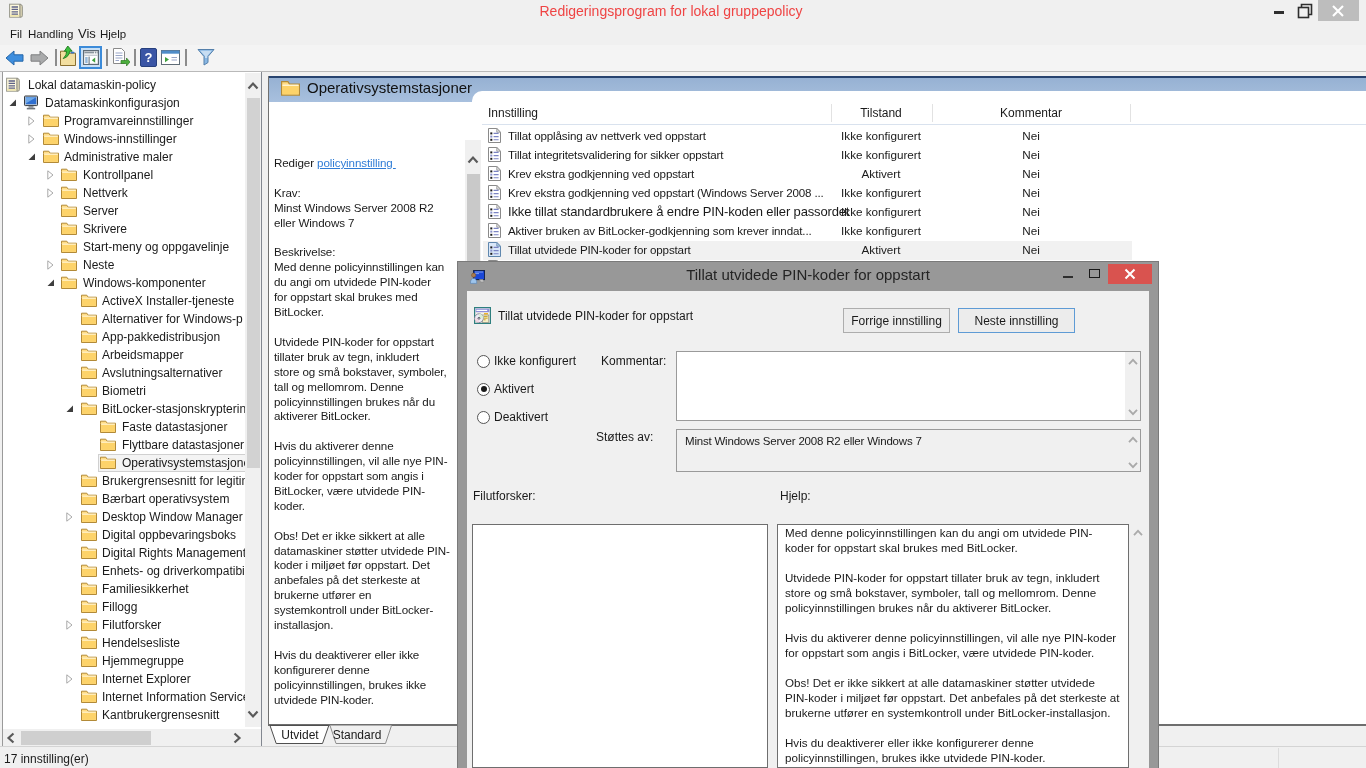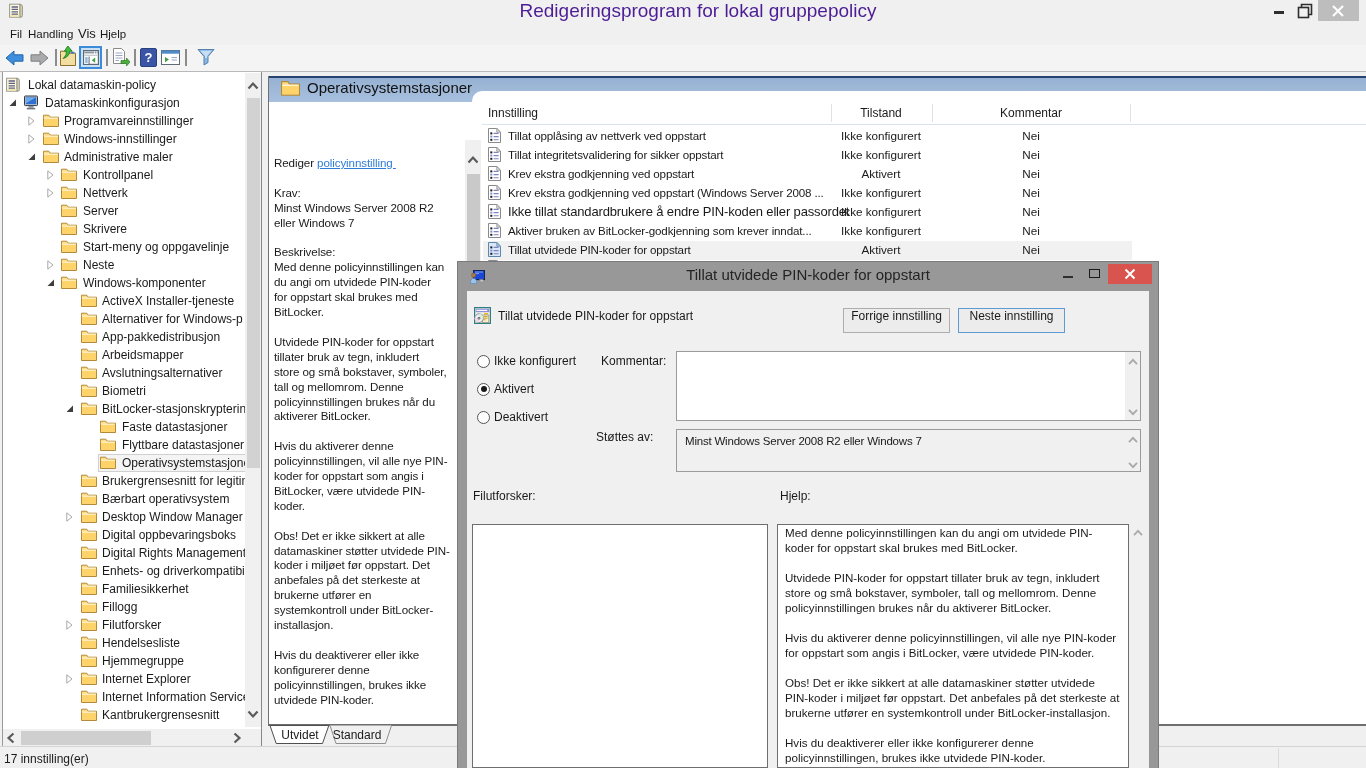--- a/index.html
+++ b/index.html
@@ -1,29 +1,29 @@
 <!DOCTYPE html>
 <html><head><meta charset="utf-8"><style>
 html,body{margin:0;padding:0;}
 body{width:1366px;height:768px;overflow:hidden;font-family:"Liberation Sans",sans-serif;
  -webkit-font-smoothing:antialiased;}
 .ab{position:absolute;}
 .t{position:absolute;white-space:nowrap;color:#1A1A1A;font-size:12px;line-height:14px;}
 .tc{position:absolute;white-space:nowrap;color:#1A1A1A;font-size:12px;line-height:14px;transform:translateX(-50%);}
-.vm{display:flex;}
+.vm{display:flex;align-items:center;}
 </style></head><body>
 <div class="ab" style="left:0;top:0;width:1366px;height:768px;background:#FFFFFF;overflow:hidden">
 <div class="ab" style="left:0;top:0;width:1366px;height:72px;background:#F0F0F0"></div>
 <svg style="position:absolute;left:8px;top:3px" width="16" height="16" viewBox="0 0 14 16">
 <rect x="0.6" y="1.2" width="10.4" height="13" fill="#FDF8DC" stroke="#98988C" stroke-width="1"></rect>
 <path d="M11 1.2 Q13.4 1.6 13.4 3.6 V12.6 Q13.4 14.6 11 14.2 Z" fill="#D9D2B2" stroke="#8F8F85" stroke-width="0.9"></path>
 <rect x="1.2" y="11.8" width="9.2" height="1.8" fill="#F1E7AC"></rect>
 <path d="M2.6 4 H9 M2.6 6.4 H9 M2.6 8.8 H9 M2.6 11.2 H9" stroke="#5E6288" stroke-width="1.3"></path>
 </svg>
-<div class="tc" style="left:698px;top:4px;font-size:19px;color:#4c1d95">Redigeringsprogram for lokal gruppepolicy</div>
+<div class="tc" style="left:671px;top:4px;font-size:14px;color:#ef4444">Redigeringsprogram for lokal gruppepolicy</div>
 <div class="ab" style="left:1274px;top:11px;width:10px;height:2.5px;background:#2E2E2E"></div>
 <svg class="ab" style="left:1296px;top:2px" width="18" height="18" viewBox="0 0 18 18">
 <path d="M5.5 5.5 V2.5 H15.5 V12.5 H12.5" fill="none" stroke="#2E2E2E" stroke-width="1.6"></path>
 <rect x="2.5" y="5.5" width="10" height="10" fill="#F0F0F0" stroke="#2E2E2E" stroke-width="1.6"></rect>
 </svg>
 <div class="ab" style="left:1318px;top:0;width:41px;height:21px;background:#BDBDBD"></div>
 <svg class="ab" style="left:1331px;top:4px" width="14" height="14" viewBox="0 0 14 14">
 <path d="M2 2 L12 12 M12 2 L2 12" stroke="#FFFFFF" stroke-width="2.1"></path>
     </svg>
 <div class="t" style="left:10px;top:27px;font-size:11.5px">Fil</div>
@@ -501,21 +501,21 @@
 <circle cx="5" cy="11.2" r="4.4" fill="#ECECF4" stroke="#777788" stroke-width="0.8"></circle>
 <path d="M5 6.8 A4.4 4.4 0 0 1 9.4 11.2 L5 11.2 Z" fill="#D8EED8"></path>
 <path d="M0.6 11.2 A4.4 4.4 0 0 0 5 15.6 L5 11.2 Z" fill="#F2D8E4"></path>
 <circle cx="5" cy="11.2" r="1.3" fill="#555566"></circle>
 <circle cx="5" cy="11.2" r="0.5" fill="#FFFFFF"></circle>
 </svg>
 <div class="t" style="left:498px;top:309px">Tillat utvidede PIN-koder for oppstart</div>
 <div class="ab vm" style="left:843px;top:308px;width:107px;height:25px;background:#ECECEC;border:1px solid #ADADAD;box-sizing:border-box;justify-content:center">
       <span style="font-size:12px;color:#1A1A1A">Forrige innstilling</span>
     </div>
-<div class="ab vm" style="left:958px;top:308px;width:107px;height:25px;background:#ECECEC;border:1px solid #5E9BD5;box-sizing:border-box;justify-content:center">
+<div class="ab vm" style="left:958px;top:308px;width:117px;height:25px;background:#ECECEC;border:1px solid #5E9BD5;box-sizing:border-box;justify-content:center">
       <span style="font-size:12px;color:#1A1A1A">Neste innstilling</span>
     </div>
 <div class="ab" style="left:477.0px;top:354.5px;width:13px;height:13px;border-radius:50%;background:#FFFFFF;border:1px solid #555555;box-sizing:border-box"></div>
 <div class="t" style="left:494px;top:354px">Ikke konfigurert</div>
 <div class="ab" style="left:477.0px;top:382.5px;width:13px;height:13px;border-radius:50%;background:#FFFFFF;border:1px solid #555555;box-sizing:border-box"></div>
     <div class="ab" style="left:480.5px;top:386px;width:6px;height:6px;border-radius:50%;background:#1A1A1A"></div>
 <div class="t" style="left:494px;top:382px">Aktivert</div>
 <div class="ab" style="left:477.0px;top:410.5px;width:13px;height:13px;border-radius:50%;background:#FFFFFF;border:1px solid #555555;box-sizing:border-box"></div>
 <div class="t" style="left:494px;top:410px">Deaktivert</div>
 <div class="t" style="left:601px;top:354px">Kommentar:</div>

